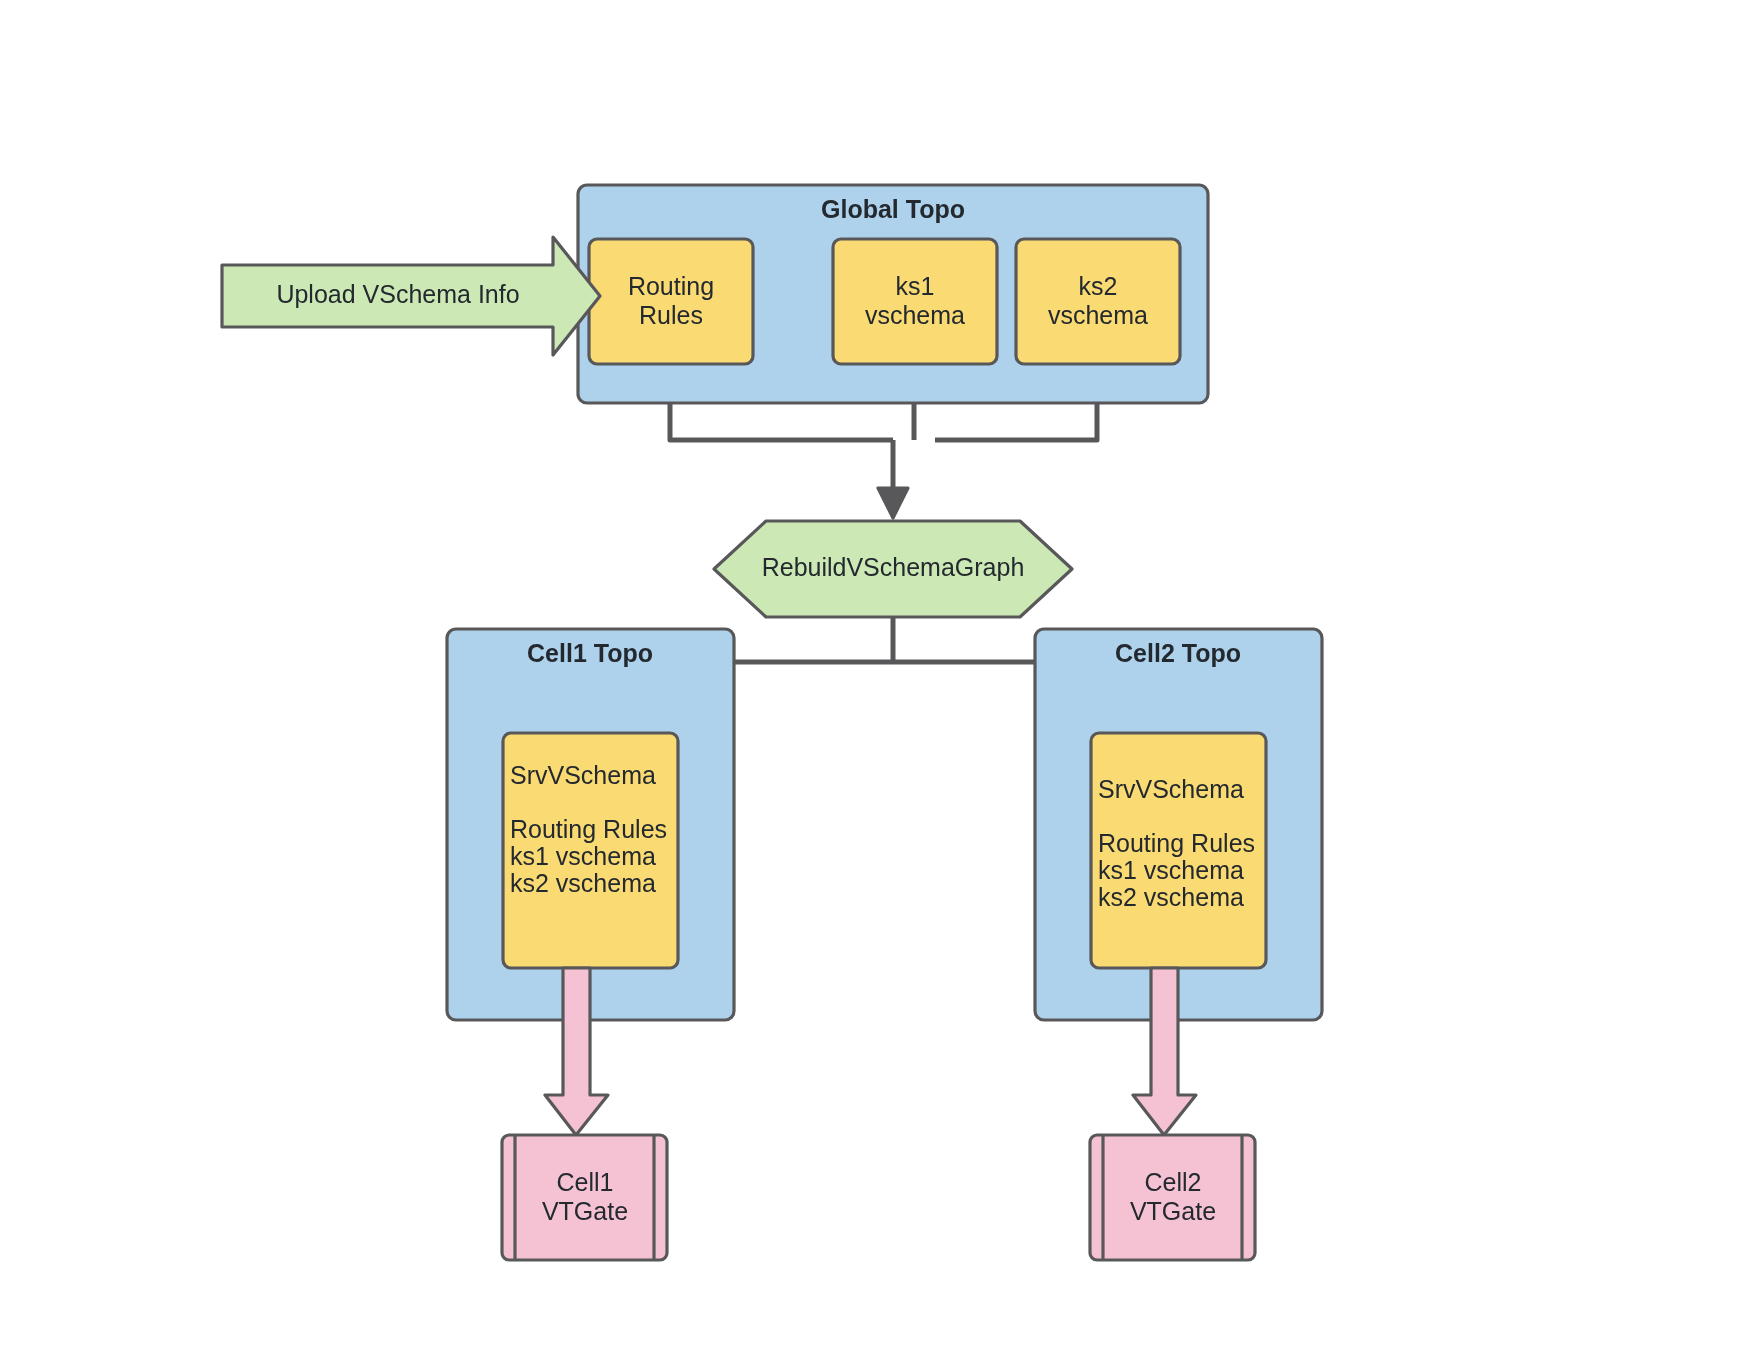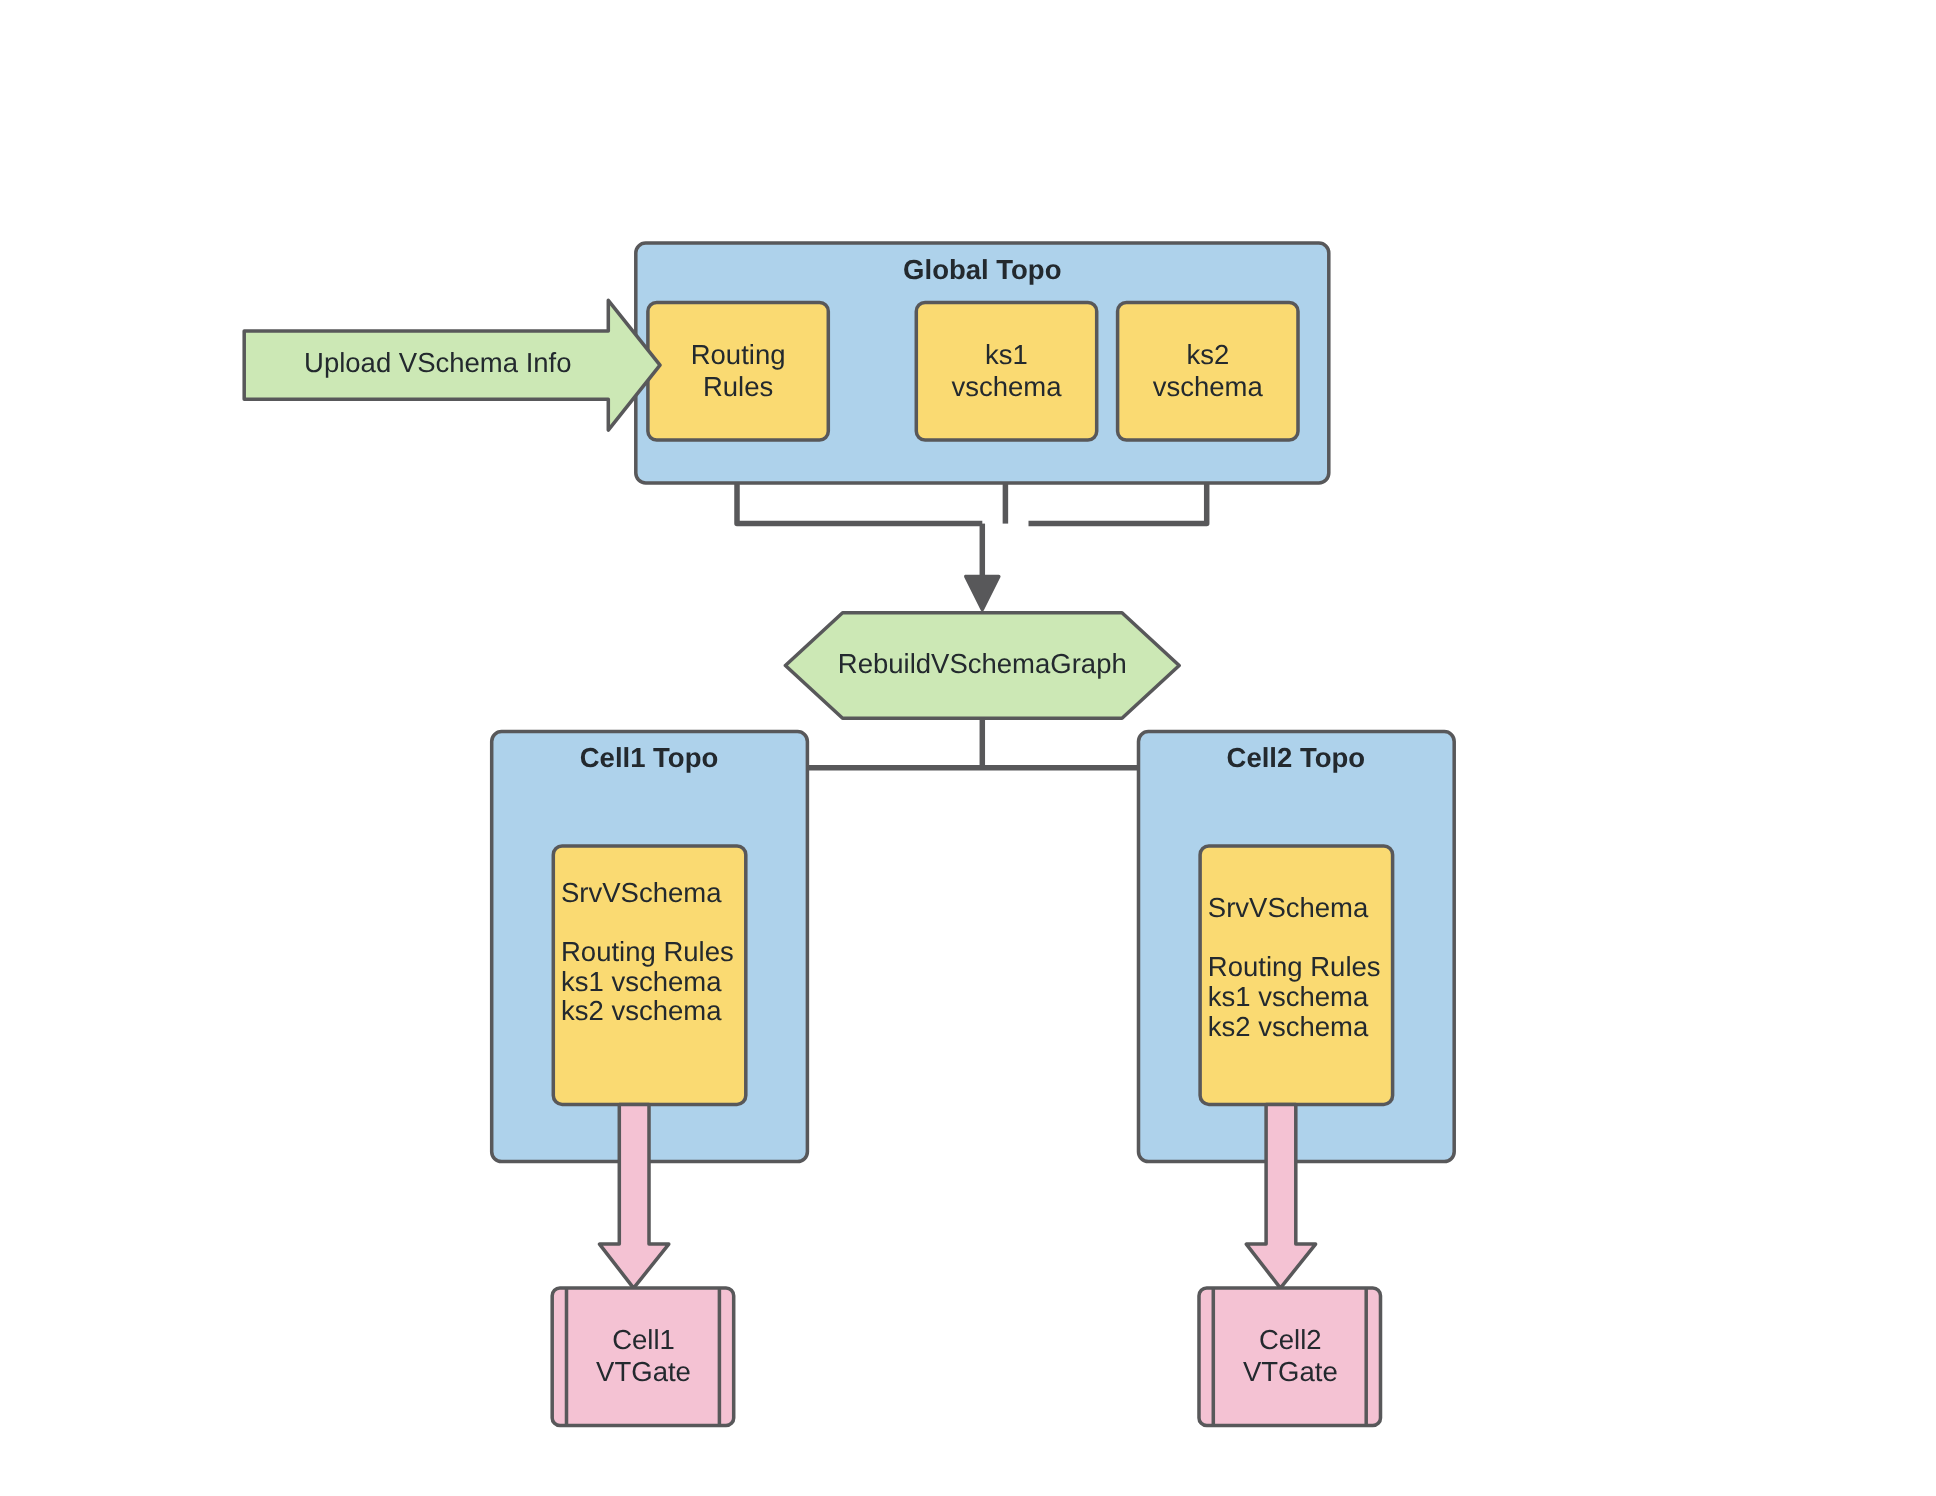--- a/index.html
+++ b/index.html
@@ -11,21 +11,20 @@
     width: 1760px;
     height: 1360px;
     font-family: "Liberation Sans", sans-serif;
     overflow: hidden;
   }
   #canvas {
     position: relative;
     width: 1760px;
     height: 1164px;
     background: #ffffff;
-    margin-top: 36px;
   }
   svg#diagram {
     position: absolute;
     left: 0;
     top: 0;
     width: 1760px;
     height: 1360px;
     display: block;
   }
   .shape-stroke {

